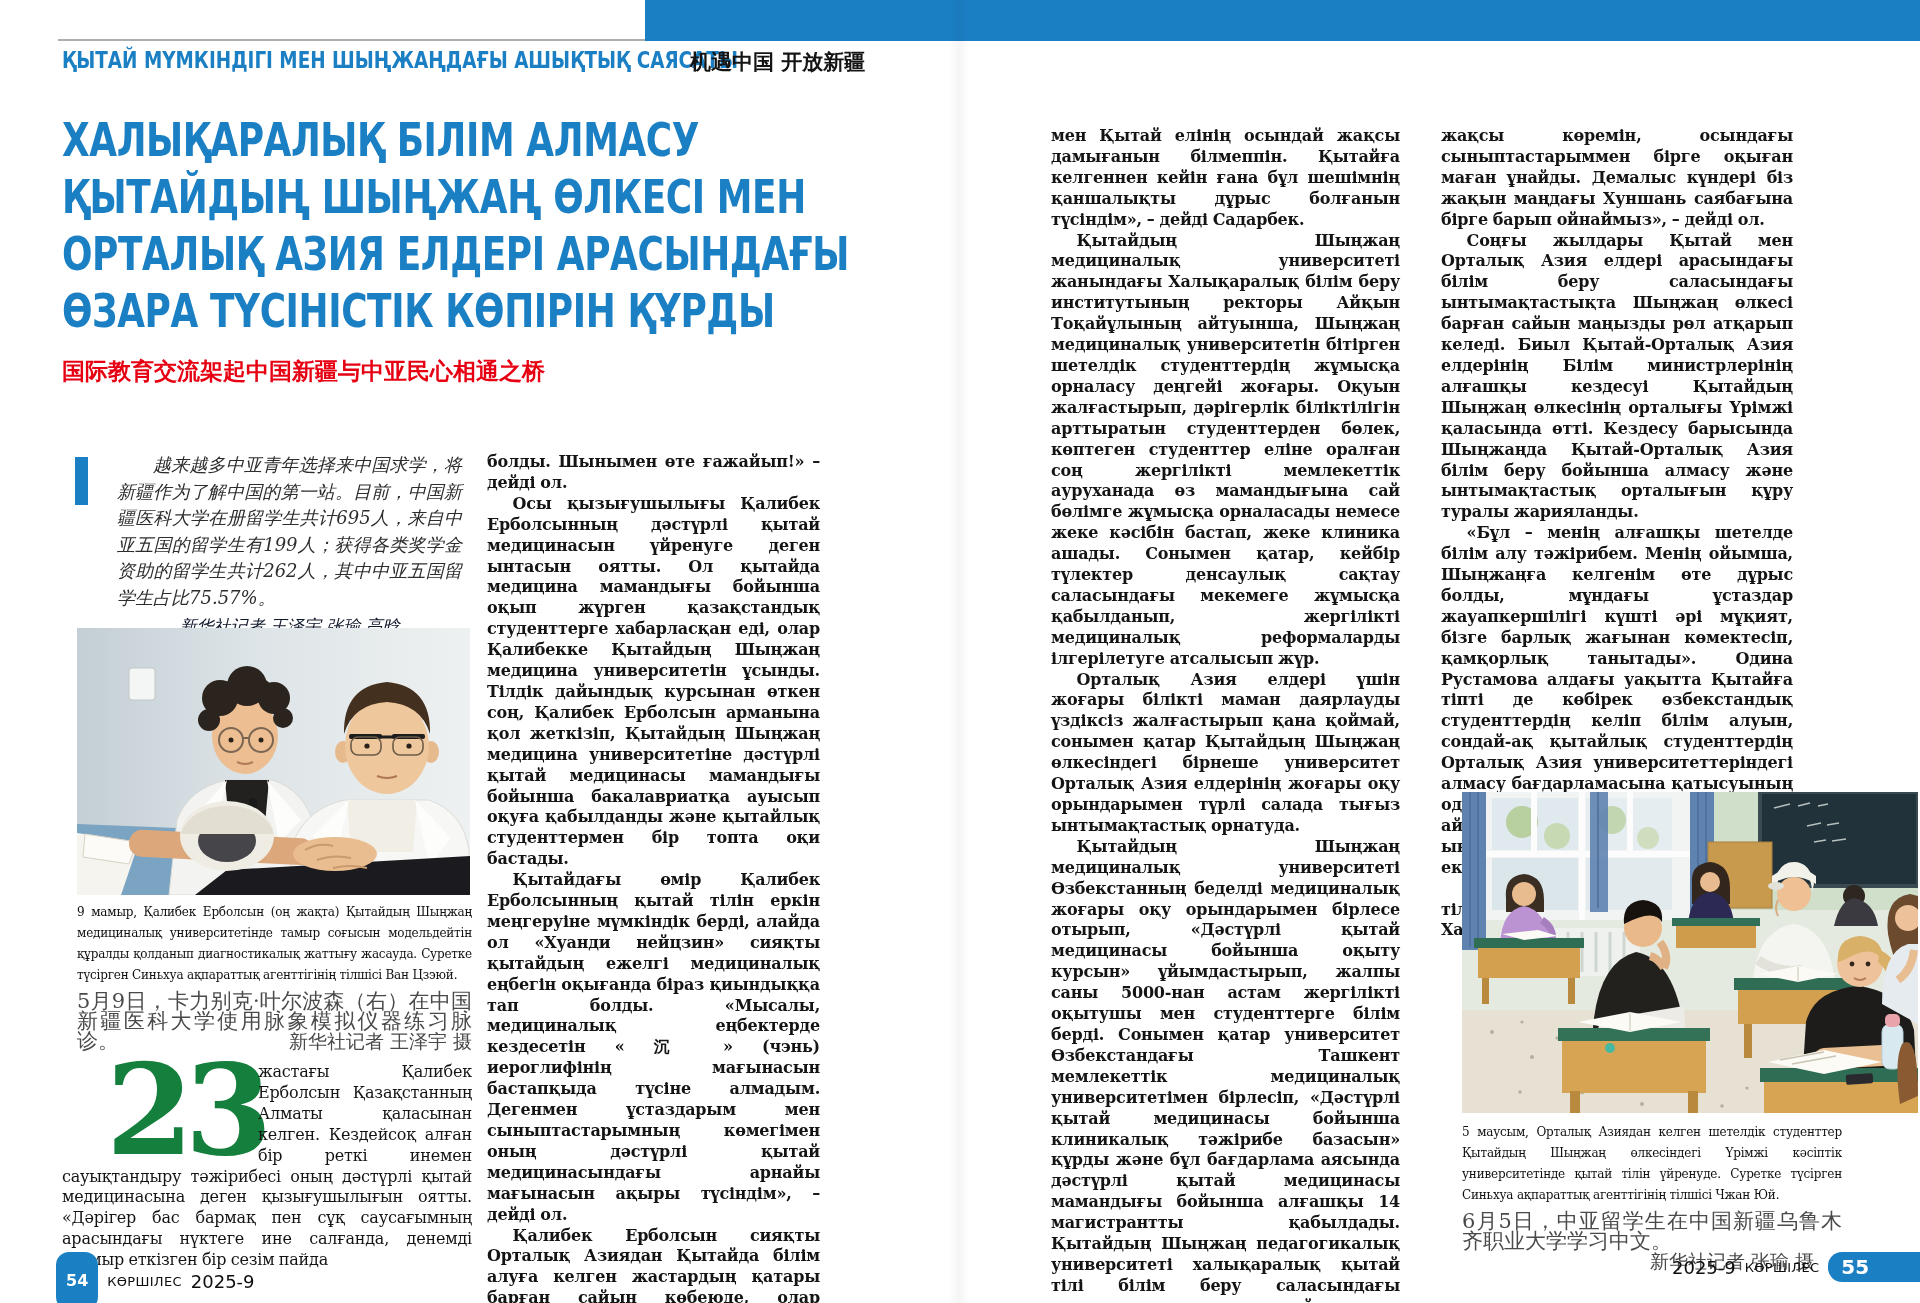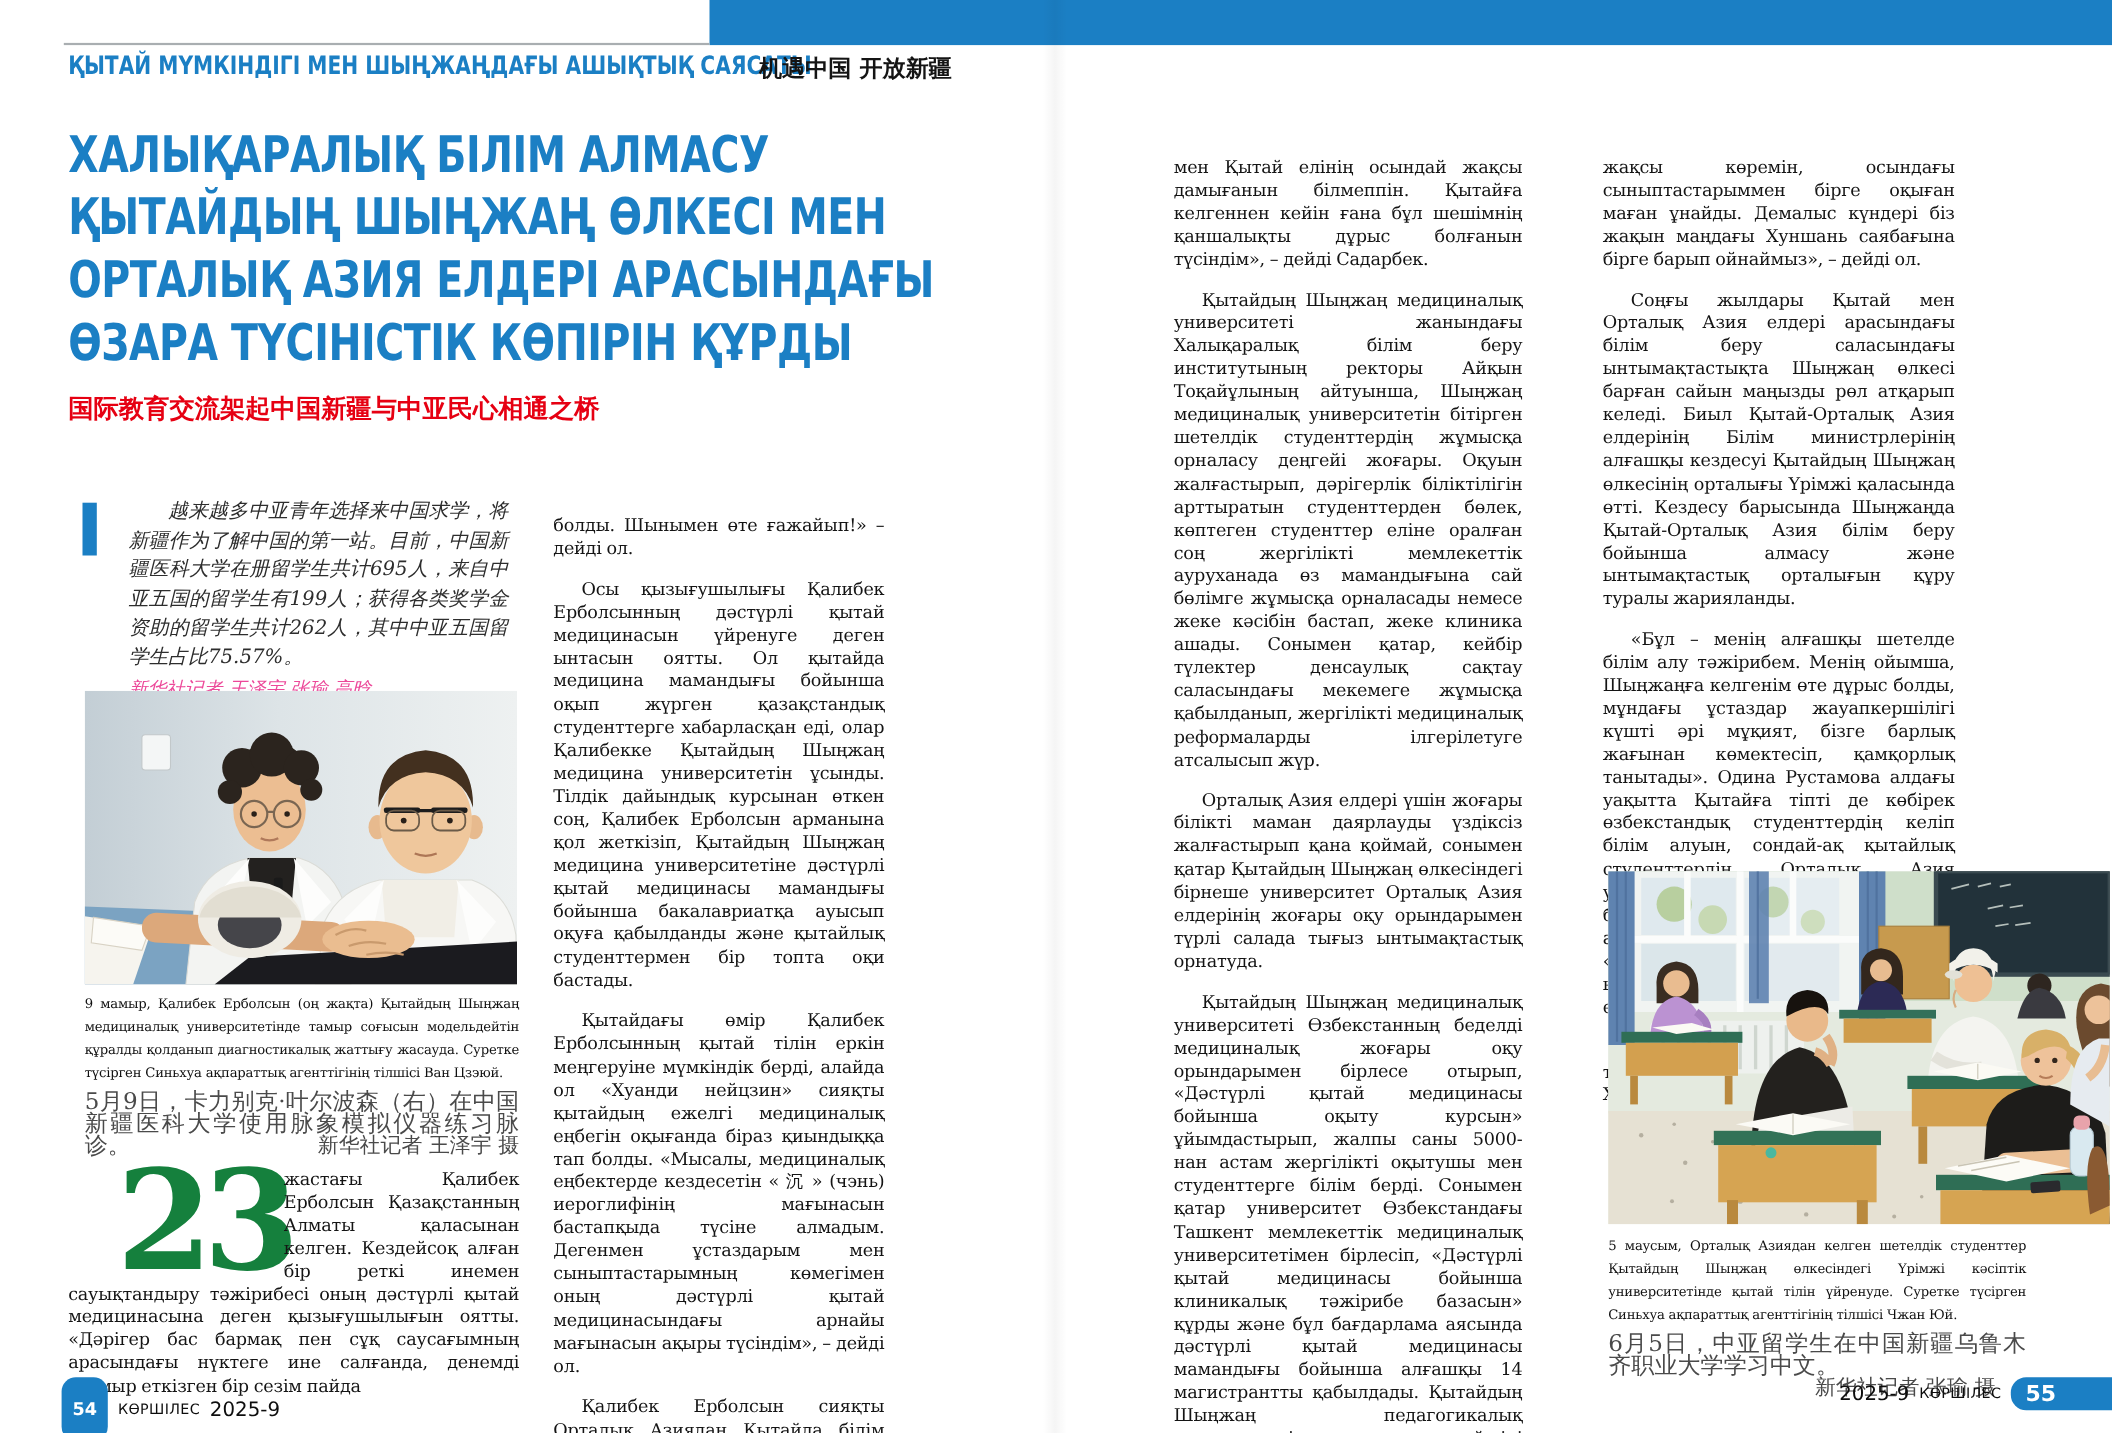--- a/index.html
+++ b/index.html
@@ -17,38 +17,38 @@
   .headline{position:absolute;left:62px;top:112px;font-family:"DejaVu Sans",sans-serif;
             font-weight:bold;font-size:46px;line-height:57px;color:#1b7fc4;
             white-space:nowrap;transform:scaleX(.78);transform-origin:left top;letter-spacing:-.5px;}
   .subhead-zh{position:absolute;left:62px;top:356px;font-family:"DejaVu Sans",sans-serif;
               font-weight:bold;font-size:23px;color:#e60012;white-space:nowrap;}
   
   .lede{position:absolute;left:62px;top:452px;width:400px;}
   .lede-bar{position:absolute;left:13px;top:5px;width:13px;height:48px;background:#1b7fc4;}
   .lede-text{margin:0 0 0 55px;font-size:18px;line-height:26.5px;font-style:italic;
              color:#2d2d2d;text-indent:2em;text-align:justify;}
-  .lede-byline{margin:4px 0 0 55px;font-size:17px;font-style:italic;color:#ec4899;text-align:left;}
+  .lede-byline{margin:4px 0 0 55px;font-size:17px;font-style:italic;color:#0f172a;text-align:center;}
   
   .photo1{position:absolute;left:77px;top:628px;width:393px;height:267px;}
   .photo2{position:absolute;left:1462px;top:792px;width:456px;height:321px;}
   .photo1 svg,.photo2 svg{display:block;width:100%;height:100%;}
   
   .caption1{position:absolute;left:77px;top:902px;width:395px;}
   .caption2{position:absolute;left:1462px;top:1122px;width:380px;}
   .cap-kk{font-size:12px;line-height:21px;text-align:justify;color:#101010;letter-spacing:-.2px;}
   .cap-zh{margin-top:5px;font-size:21px;line-height:20px;color:#4a4a4a;text-align:justify;}
   .cap-credit{font-size:19px;line-height:20px;color:#4a4a4a;text-align:right;}
   .pull-up{margin-top:-20px;}
   .caption2 .cap-credit{padding-right:28px;}
   
   .bodytext{font-size:16px;line-height:20.9px;text-align:justify;letter-spacing:-.2px;
             word-spacing:-.5px;color:#141414;}
   .col{position:absolute;}
-  .col p{margin:16px;text-indent:1.6em;}
+  .col p{margin:0;text-indent:1.6em;font-weight:bold;}
   .col p.noindent{text-indent:0;}
   #col2{left:487px;top:452px;width:333px;}
   #col3{left:1051px;top:126px;width:349px;}
   #col4{left:1441px;top:126px;width:352px;}
   .endmark{color:#1b7fc4;font-size:14px;margin-left:6px;letter-spacing:0;}
   
   .opening{position:absolute;left:62px;top:1062px;width:410px;}
   .dropcap{float:left;width:140px;height:82px;margin:2px 12px 0 44px;
            font-family:"DejaVu Serif",serif;font-weight:bold;color:#15803d;
            font-size:126px;line-height:92px;letter-spacing:-9px;overflow:visible;}

